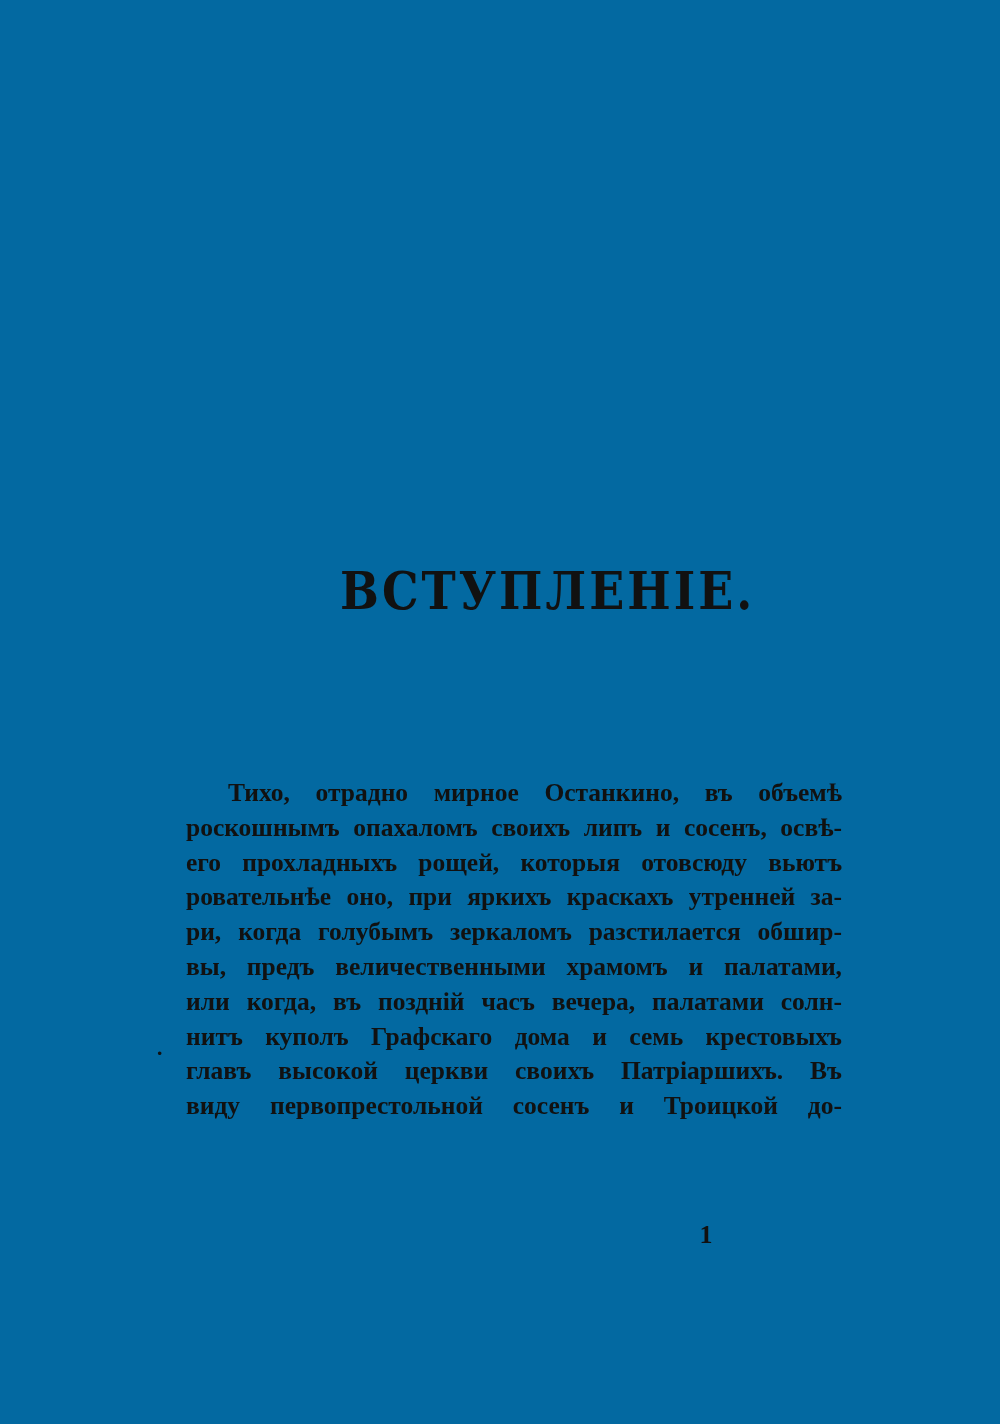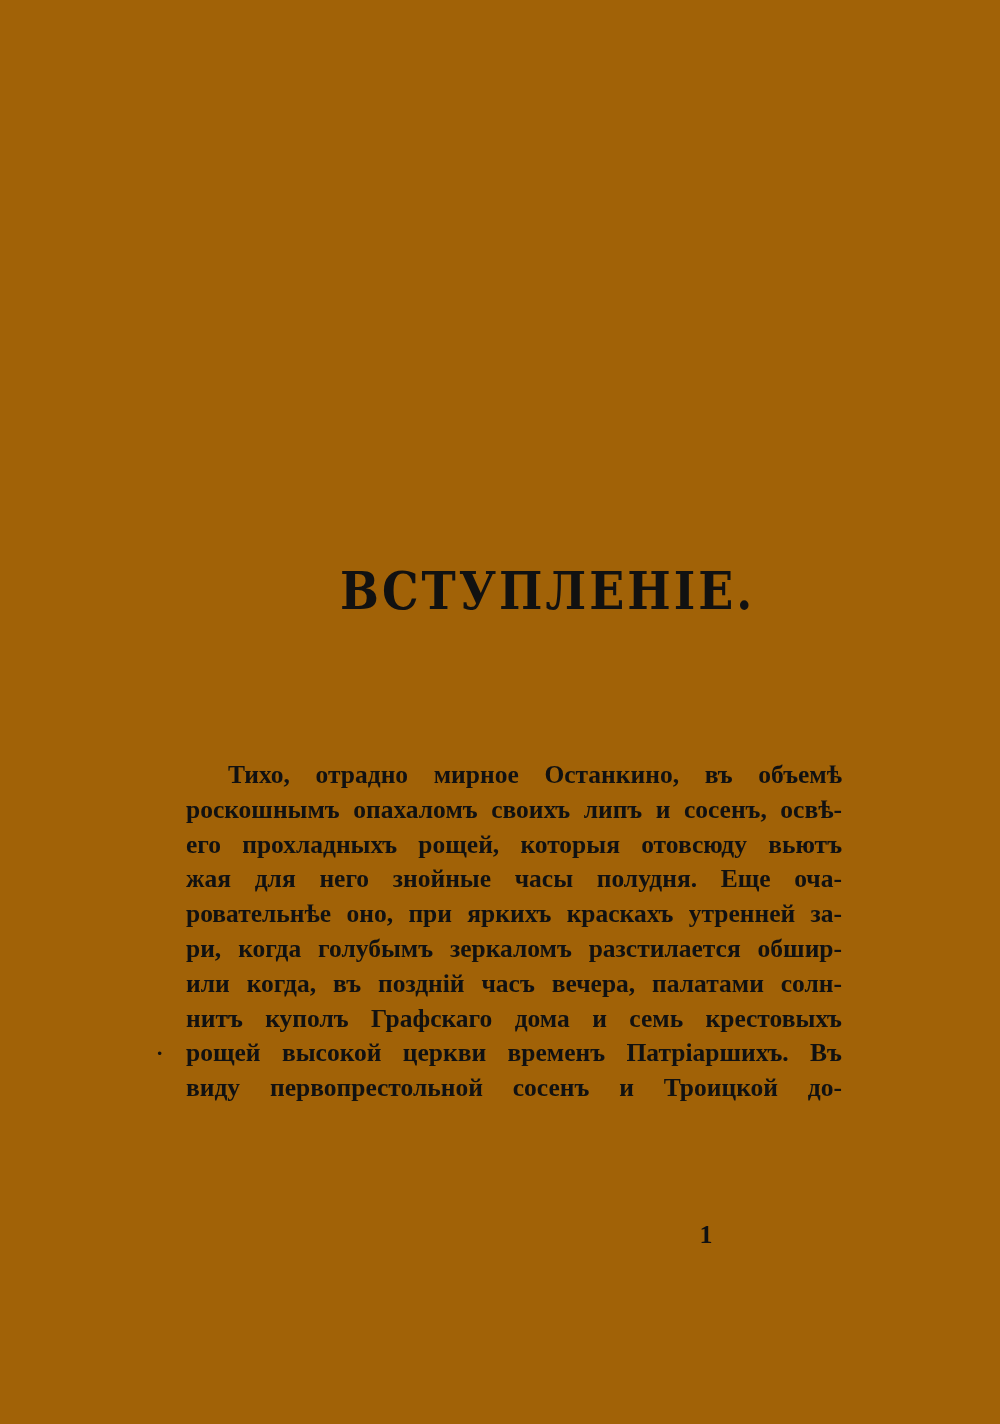--- a/index.html
+++ b/index.html
@@ -12,40 +12,40 @@
       height: 1424px;
       position: relative;
       overflow: hidden;
       color: #111111;
     }
     .page {
       position: absolute;
       left: 0; top: 0;
       width: 1000px;
       height: 1424px;
-      background: #a16207;
+      background: #0369a1;
     }
     .title {
       position: absolute;
       left: 340px;
       top: 556px;
       width: 340px;
       text-align: center;
       font-family: "DejaVu Serif", serif;
       font-weight: bold;
       font-size: 46px;
       letter-spacing: 3px;
       line-height: 60px;
       transform: scaleY(1.15);
       transform-origin: center top;
     }
     .body-text {
       position: absolute;
       left: 186px;
-      top: 758px;
+      top: 776px;
       width: 656px;
     }
     .line {
       font-family: "Liberation Serif", serif;
       font-weight: bold;
       font-size: 25.5px;
       height: 34.8px;
       line-height: 34.8px;
       white-space: nowrap;
       text-align: justify;
@@ -81,24 +81,24 @@
 <div class="page">
 
   <div class="title">ВСТУПЛЕНІЕ.</div>
 
   <div class="margin-dot">·</div>
 
   <div class="body-text">
     <div class="line first">Тихо, отрадно мирное Останкино, въ объемѣ</div>
     <div class="line">роскошнымъ опахаломъ своихъ липъ и сосенъ, освѣ-</div>
     <div class="line">его прохладныхъ рощей, которыя отовсюду вьютъ</div>
-    <div class="line">жая для него знойные часы полудня. Еще оча-</div>
     <div class="line">ровательнѣе оно, при яркихъ краскахъ утренней за-</div>
     <div class="line">ри, когда голубымъ зеркаломъ разстилается обшир-</div>
+    <div class="line">вы, предъ величественными храмомъ и палатами,</div>
     <div class="line">или когда, въ поздній часъ вечера, палатами солн-</div>
     <div class="line">нитъ куполъ Графскаго дома и семь крестовыхъ</div>
-    <div class="line">рощей высокой церкви временъ Патріаршихъ. Въ</div>
+    <div class="line">главъ высокой церкви своихъ Патріаршихъ. Въ</div>
     <div class="line">виду первопрестольной сосенъ и Троицкой до-</div>
   </div>
 
   <div class="page-number">1</div>
 
 </div>
 
 </body></html>

